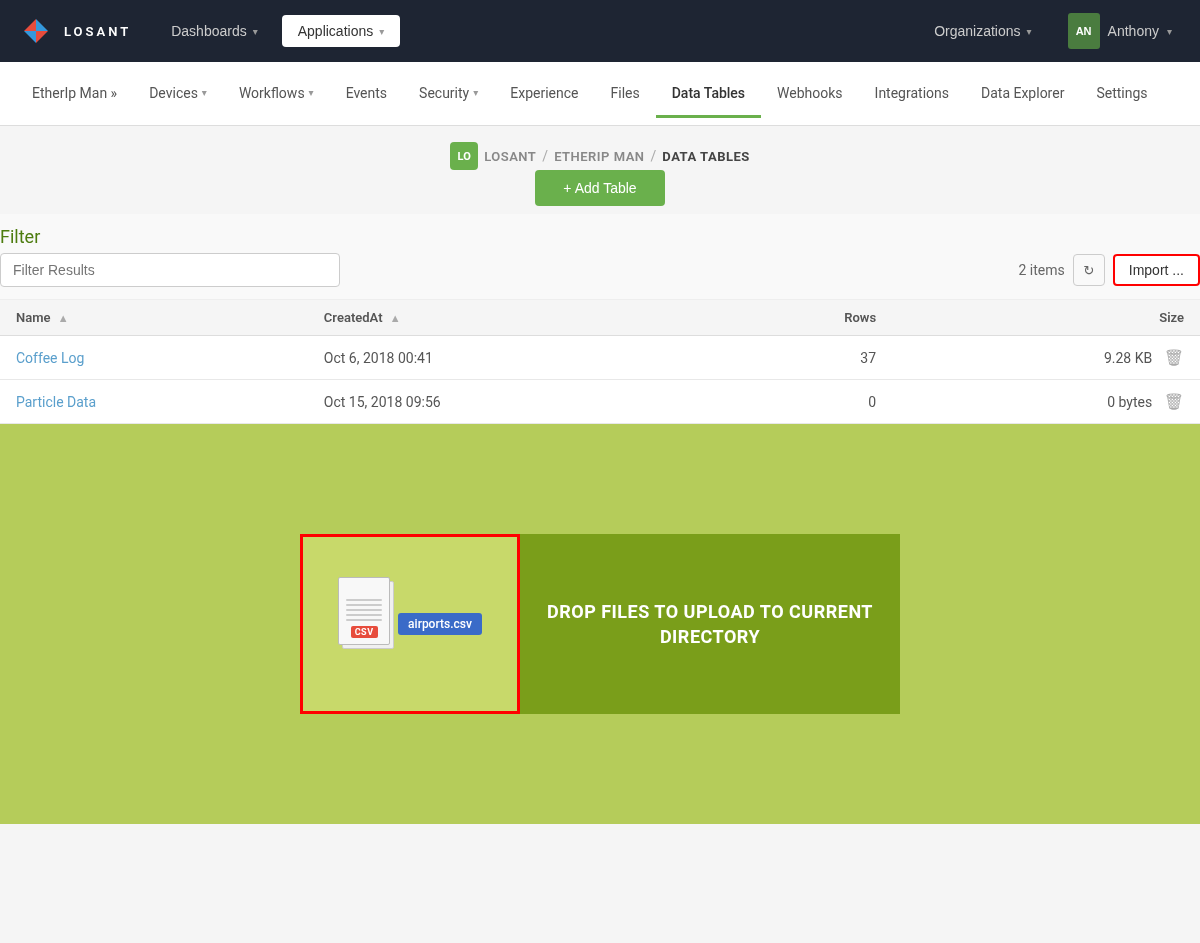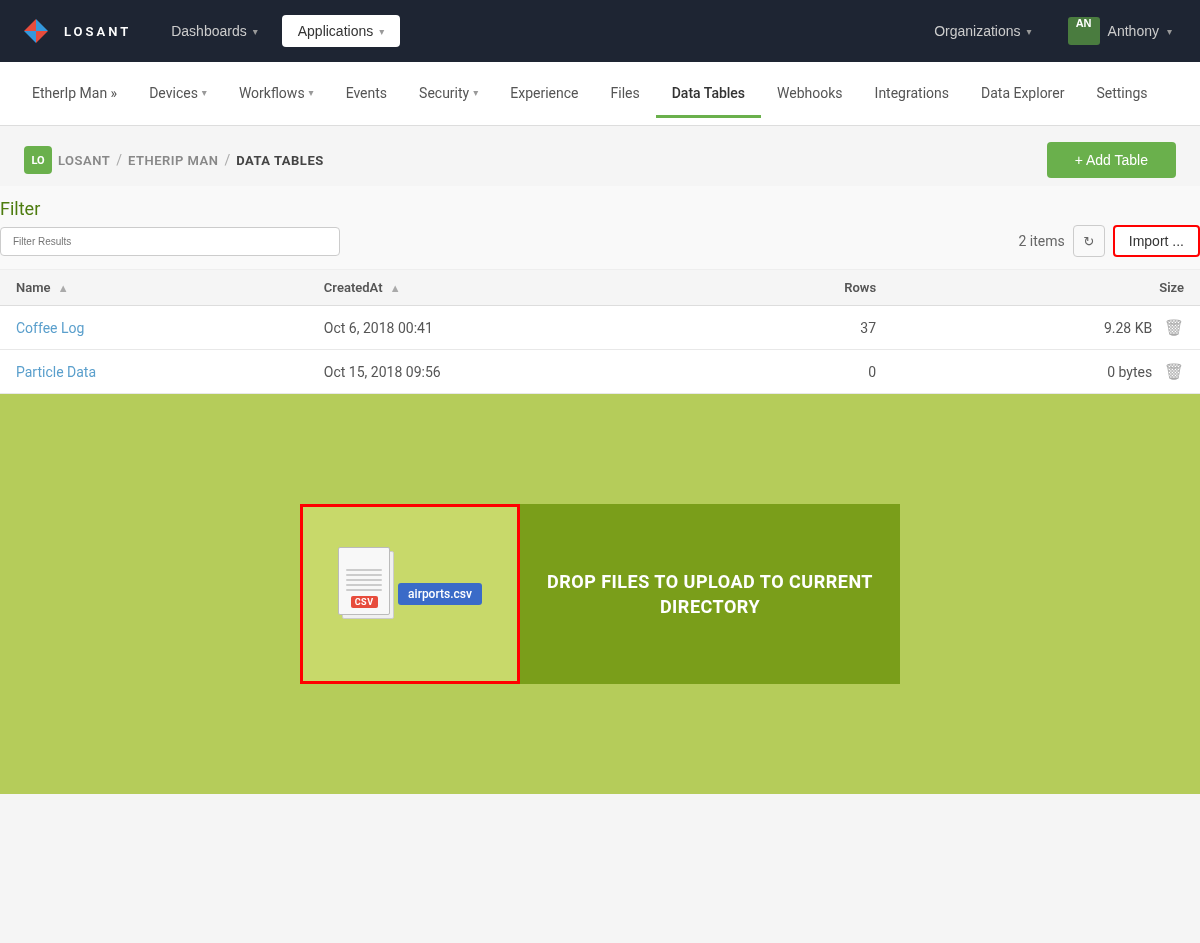--- a/index.html
+++ b/index.html
@@ -69,25 +69,25 @@
       color: #ccc;
       padding: 8px 12px;
       cursor: pointer;
       font-size: 14px;
       display: flex;
       align-items: center;
       gap: 8px;
     }
     .user-avatar {
       width: 32px;
-      height: 28px;
+      height: 36px;
       background: #4a7c3f;
       border-radius: 3px;
       display: flex;
-      align-items: flex-start;
+      align-items: center;
       justify-content: center;
       color: white;
       font-size: 11px;
       font-weight: bold;
     }
     .caret {
       font-size: 10px;
       color: #999;
     }
 
@@ -119,20 +119,21 @@
       border-bottom: 3px solid #6ab04c;
       font-weight: 500;
     }
 
     
     .breadcrumb-area {
       padding: 16px 24px 8px 24px;
       display: flex;
       align-items: center;
       justify-content: space-between;
+      flex-direction: column;
     }
     .breadcrumb {
       display: flex;
       align-items: center;
       gap: 6px;
     }
     .breadcrumb-icon {
       width: 28px;
       height: 28px;
       background: #6ab04c;
@@ -193,21 +194,21 @@
     .filter-row {
       display: flex;
       align-items: center;
       justify-content: space-between;
       gap: 12px;
     }
     .filter-input {
       border: 1px solid #ccc;
       border-radius: 4px;
       padding: 8px 12px;
-      font-size: 10px;
+      font-size: 14px;
       width: 340px;
       outline: none;
       background: white;
     }
     .filter-right {
       display: flex;
       align-items: center;
       gap: 8px;
     }
     .items-count {

